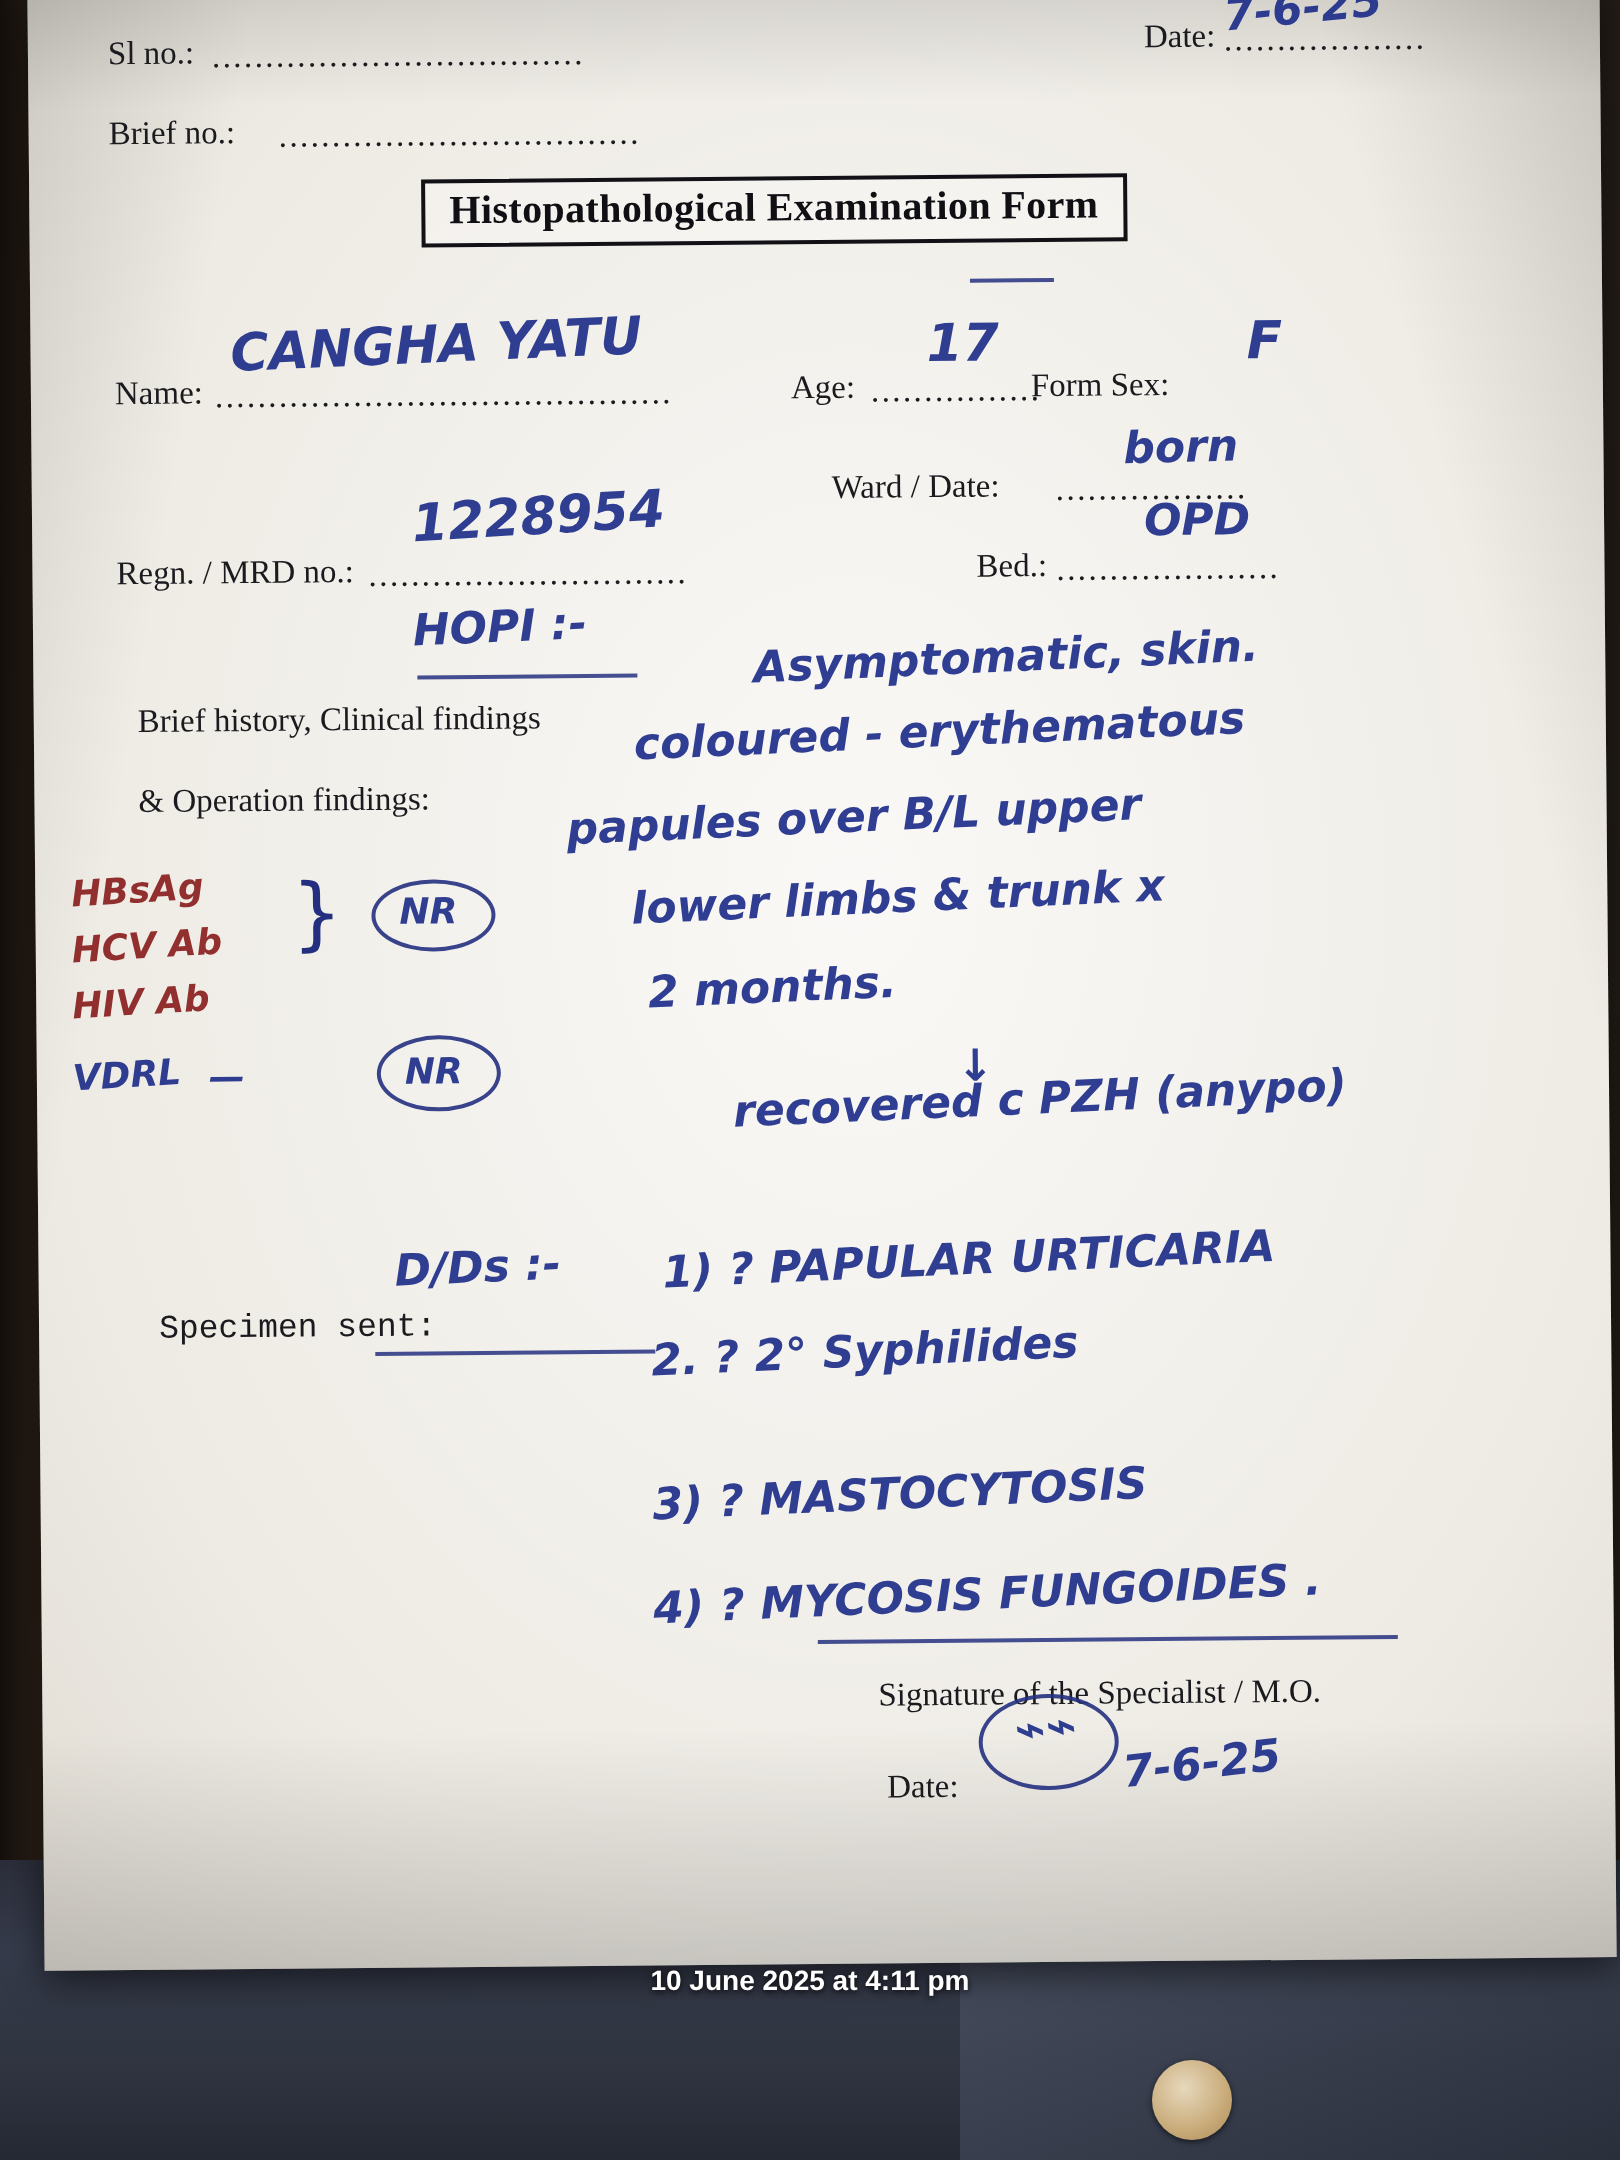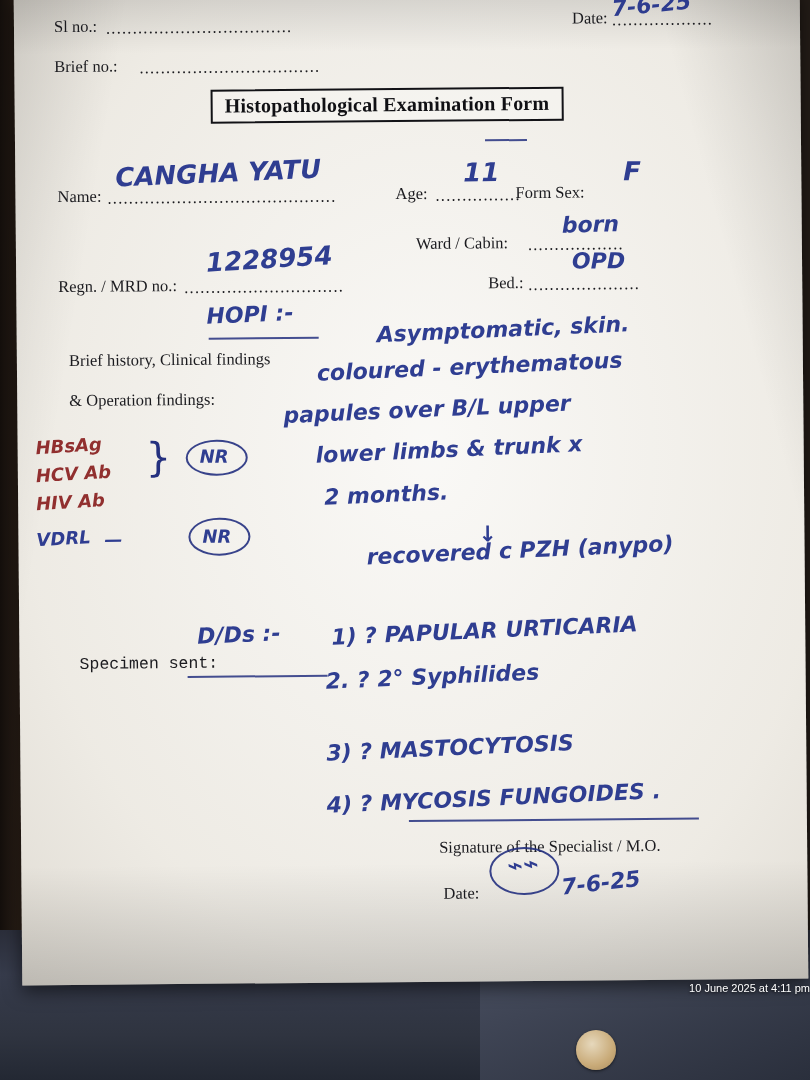--- a/index.html
+++ b/index.html
@@ -138,21 +138,21 @@
   .watermark {
     position: absolute;
     left: 0; top: 978px;
     width: 810px;
     text-align: center;
     font-family: "Liberation Sans", sans-serif;
     color: #ffffff;
     text-shadow: 0 1px 3px rgba(0,0,0,.85);
   }
   .wm-title { font-size: 22px; font-weight: bold; letter-spacing: .2px; }
-  .wm-sub { font-size: 11px; font-weight: normal; margin-top: 4px; text-align: right; }
+  .wm-sub { font-size: 14px; font-weight: bold; margin-top: 4px; }
 </style>
 </head>
 <body>
 
 <div id="photo">
 
   <div class="bg-left"></div>
   <div class="bg-denim"></div>
   <div class="button-shape"></div>
 
@@ -174,25 +174,25 @@
         <span>Histopathological Examination Form</span>
       </div>
       <div class="underline-mark" style="left:470px; top:148px; width:42px; height:2px;"></div>
 
       <div class="printed" style="left:42px; top:192px;">Name:</div>
       <div class="printed dots" style="left:92px; top:194px;">...........................................</div>
       <div class="hand big" style="left:100px; top:168px; transform:rotate(-2deg);">CANGHA  YATU</div>
 
       <div class="printed" style="left:380px; top:192px;">Age:</div>
       <div class="printed dots" style="left:420px; top:194px;">................</div>
-      <div class="hand big" style="left:448px; top:166px;">11</div>
+      <div class="hand big" style="left:448px; top:166px;">17</div>
       <div class="printed" style="left:500px; top:192px;">Form Sex:</div>
       <div class="hand big" style="left:608px; top:166px;">F</div>
 
-      <div class="printed" style="left:400px; top:242px;">Ward / Cabin:</div>
+      <div class="printed" style="left:400px; top:242px;">Ward / Date:</div>
       <div class="printed dots" style="left:512px; top:244px;">..................</div>
       <div class="hand med" style="left:546px; top:222px; transform:rotate(-1deg);">born</div>
 
       <div class="printed" style="left:42px; top:282px;">Regn. / MRD no.:</div>
       <div class="printed dots" style="left:168px; top:284px;">..............................</div>
       <div class="hand big" style="left:190px; top:254px; transform:rotate(-3deg);">1228954</div>
 
       <div class="printed" style="left:472px; top:282px;">Bed.:</div>
       <div class="printed dots" style="left:512px; top:284px;">.....................</div>
       <div class="hand med" style="left:556px; top:258px;">OPD</div>

